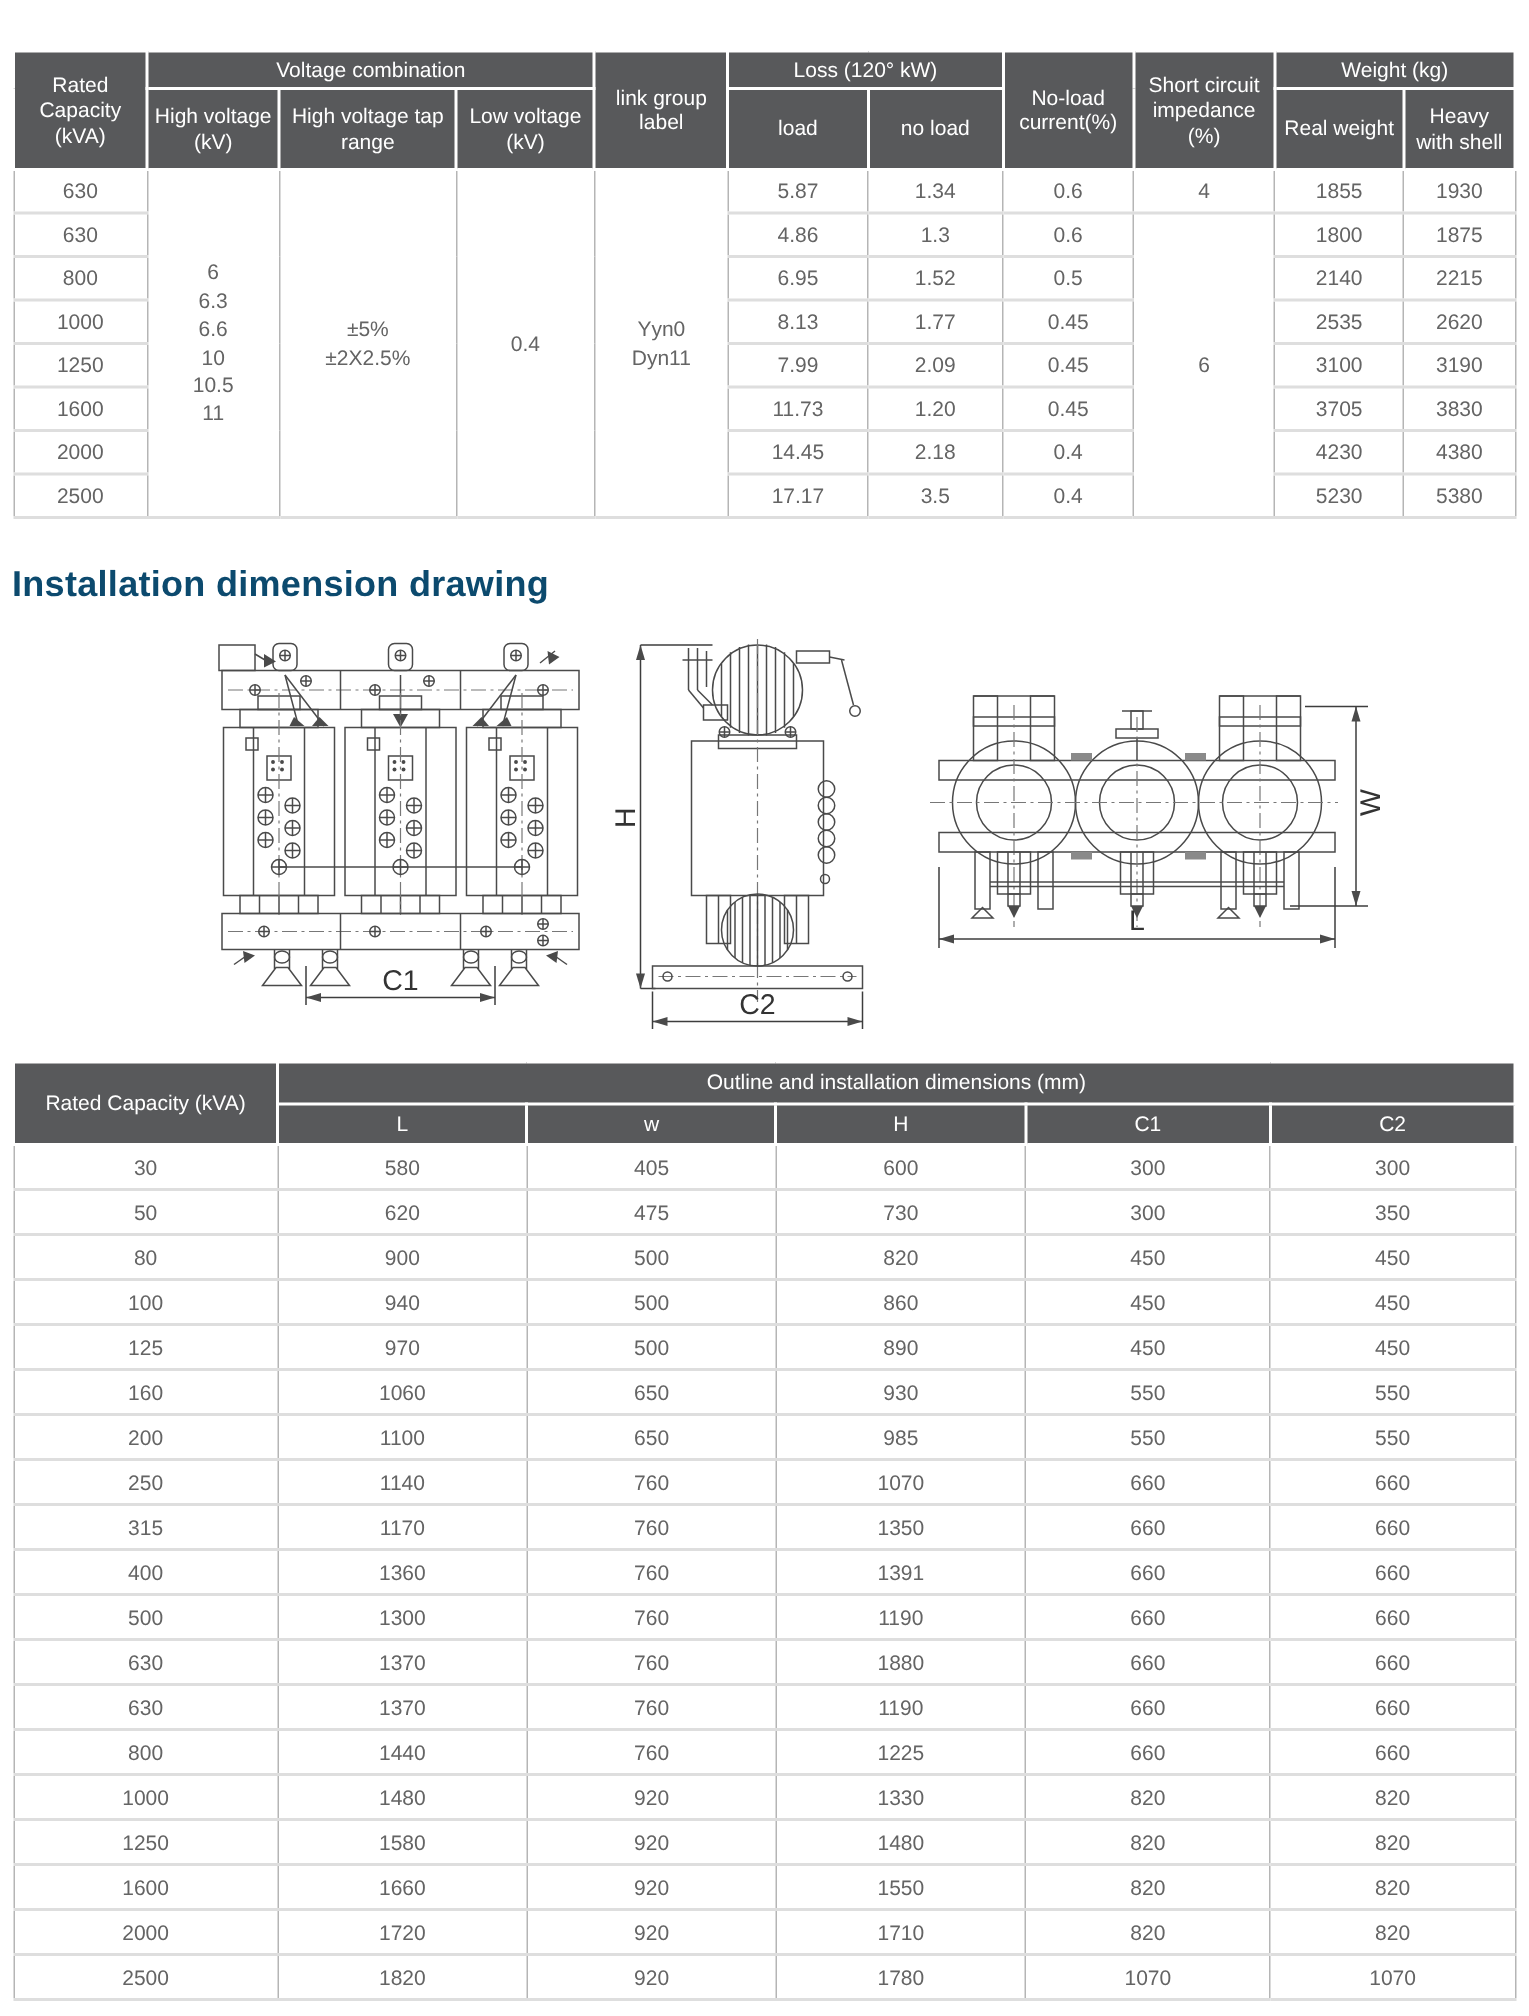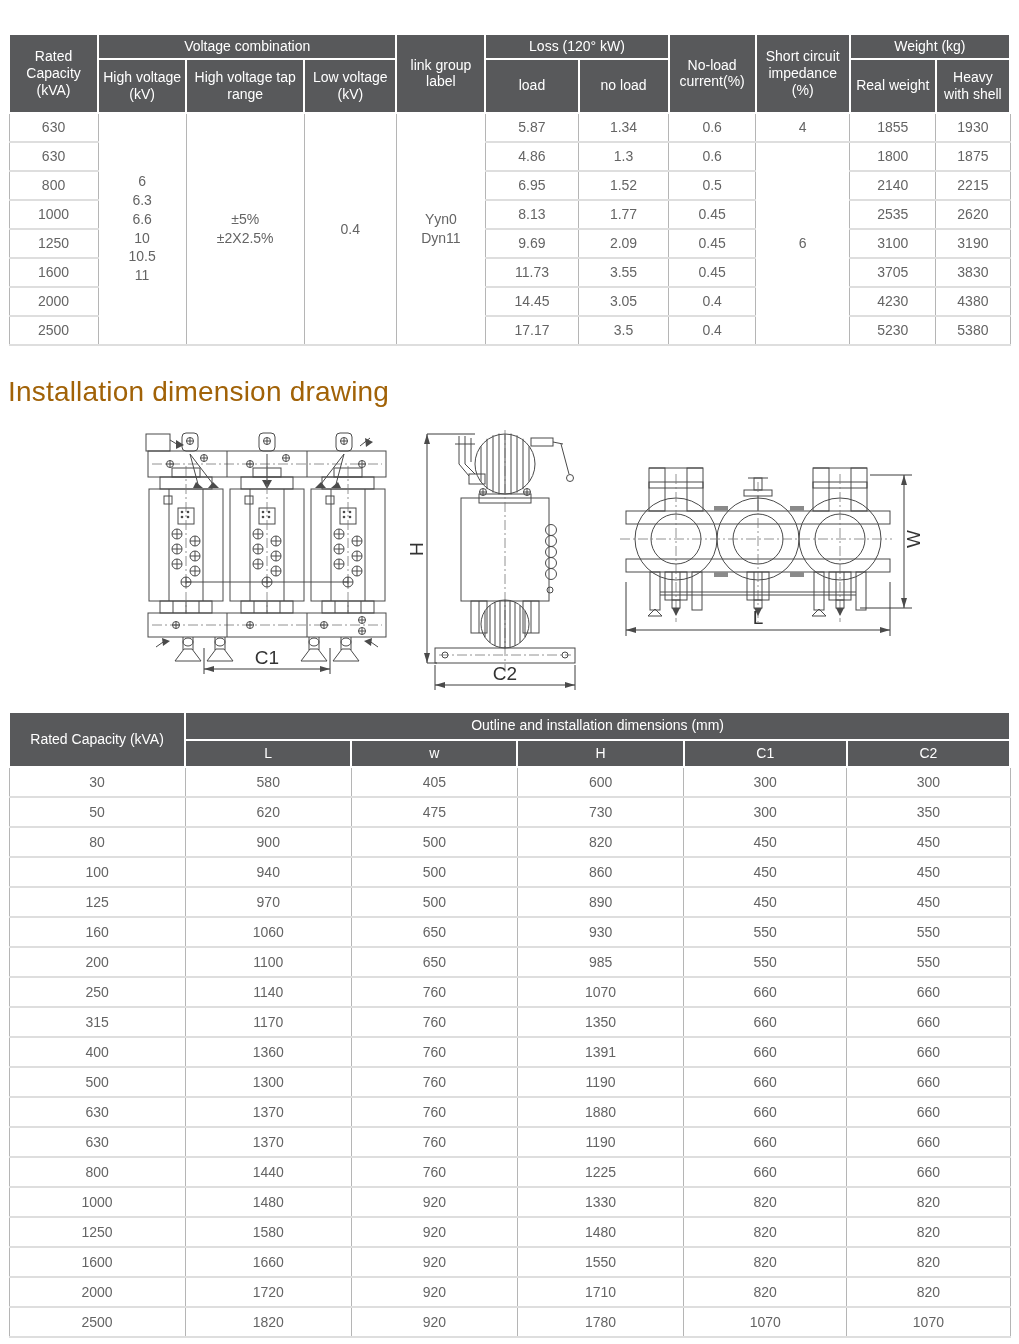--- a/index.html
+++ b/index.html
@@ -20,21 +20,21 @@
   td {
     border-top:2px solid #dedede; border-bottom:2px solid #dedede;
     border-left:1px solid #b5b5b5; border-right:1px solid #b5b5b5;
     text-align:center; vertical-align:middle;
     padding:4px 3px; color:#646464; background:#fff;
   }
   table { border:1px solid #c9c9c9; }
   .preline { white-space:pre-line; line-height:1.35; }
 
   .section-title {
-    color:#a16207; font-size:28px; font-weight:normal;
+    color:#0c4a6e; font-size:24px; font-weight:bold;
     margin:30px 0 10px 0; letter-spacing:0.2px;
   }
 
   .drawing-strip { width:1003px; height:287px; margin:0 0 6px 0; }
   .drawing-strip svg { display:block; }
   .ln { stroke:#4a4a4a; stroke-width:1; fill:none; }
   .cl { stroke:#777; stroke-width:0.8; fill:none; stroke-dasharray:10 3 2 3; }
   .dim { stroke:#3d3d3d; stroke-width:1; fill:none; }
   .dimtxt { fill:#333; font-size:19px; font-family:"Liberation Sans",sans-serif; }
   .fillb { fill:#4a4a4a; stroke:none; }
@@ -124,38 +124,38 @@
         <tr>
           <td>1000</td>
           <td>8.13</td>
           <td>1.77</td>
           <td>0.45</td>
           <td>2535</td>
           <td>2620</td>
         </tr>
         <tr>
           <td>1250</td>
-          <td>9.69</td>
+          <td>7.99</td>
           <td>2.09</td>
           <td>0.45</td>
           <td>3100</td>
           <td>3190</td>
         </tr>
         <tr>
           <td>1600</td>
           <td>11.73</td>
-          <td>3.55</td>
+          <td>1.20</td>
           <td>0.45</td>
           <td>3705</td>
           <td>3830</td>
         </tr>
         <tr>
           <td>2000</td>
           <td>14.45</td>
-          <td>3.05</td>
+          <td>2.18</td>
           <td>0.4</td>
           <td>4230</td>
           <td>4380</td>
         </tr>
         <tr>
           <td>2500</td>
           <td>17.17</td>
           <td>3.5</td>
           <td>0.4</td>
           <td>5230</td>

